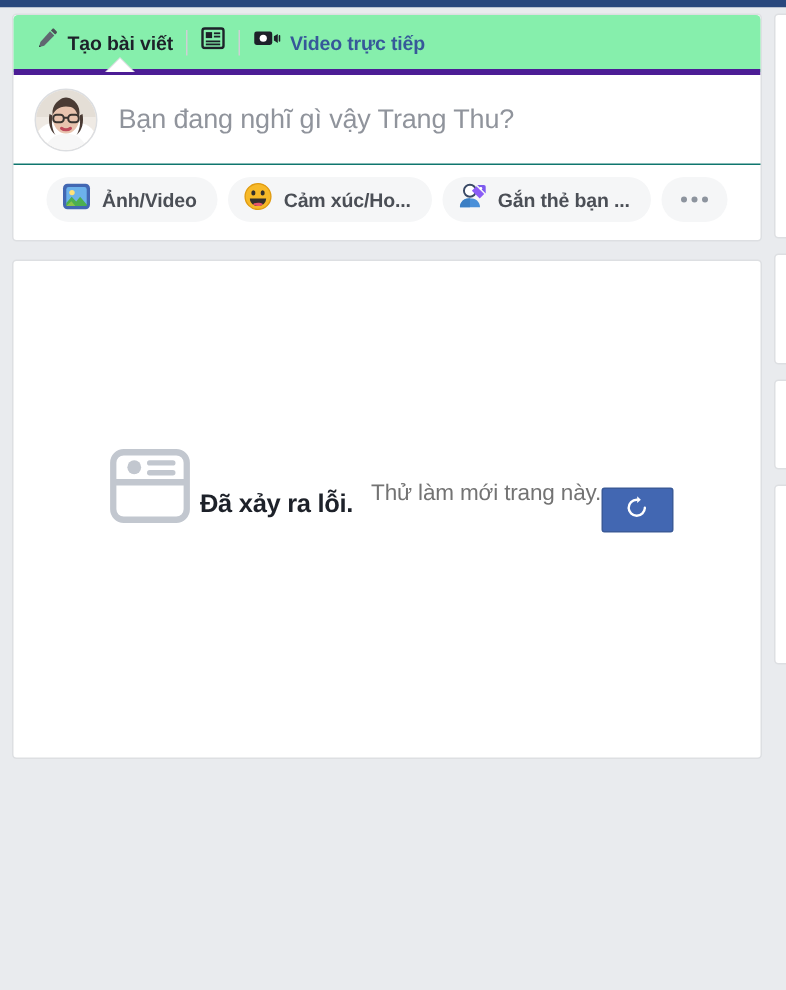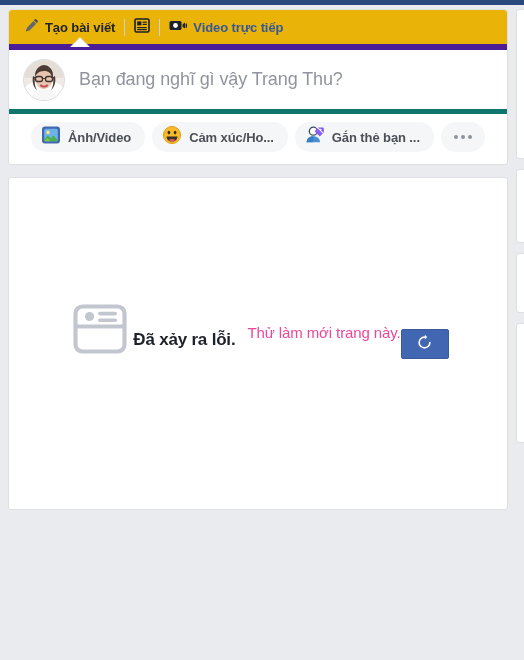--- a/index.html
+++ b/index.html
@@ -50,22 +50,22 @@
 
   
   .composer {
     width: 500px;
   }
 
   .composer-tabs {
     display: flex;
     align-items: center;
     height: 40px;
-    background: #eab308;
-    border-bottom: 6px solid #4c1d95;
+    background: #86efac;
+    border-bottom: 4px solid #4c1d95;
     border-radius: 3px 3px 0 0;
     padding: 0 6px;
     position: relative;
     box-sizing: border-box;
   }
 
   .tab {
     display: flex;
     align-items: center;
     gap: 6px;
@@ -137,21 +137,21 @@
     color: #90949c;
     letter-spacing: -0.1px;
   }
 
   
   .composer-actions {
     display: flex;
     align-items: center;
     gap: 7px;
     padding: 8px 12px 12px 22px;
-    border-top: 5px solid #0f766e;
+    border-top: 1px solid #0f766e;
   }
   .action-btn {
     display: flex;
     align-items: center;
     gap: 7px;
     height: 30px;
     padding: 0 14px 0 10px;
     background: #f5f6f7;
     border-radius: 16px;
     cursor: pointer;
@@ -195,21 +195,21 @@
   .error-icon { margin-bottom: 26px; }
   .error-title {
     font-size: 17px;
     font-weight: bold;
     color: #1d2129;
     margin: 0 0 8px 0;
     letter-spacing: -0.2px;
   }
   .error-sub {
     font-size: 15px;
-    color: #ec4899;
+    color: #737373;
     margin: 0 0 22px 12px;
     letter-spacing: -0.1px;
   }
   .refresh-btn {
     width: 48px;
     height: 30px;
     background: #4267b2;
     border: 1px solid #3a5a98;
     border-radius: 2px;
     display: flex;

